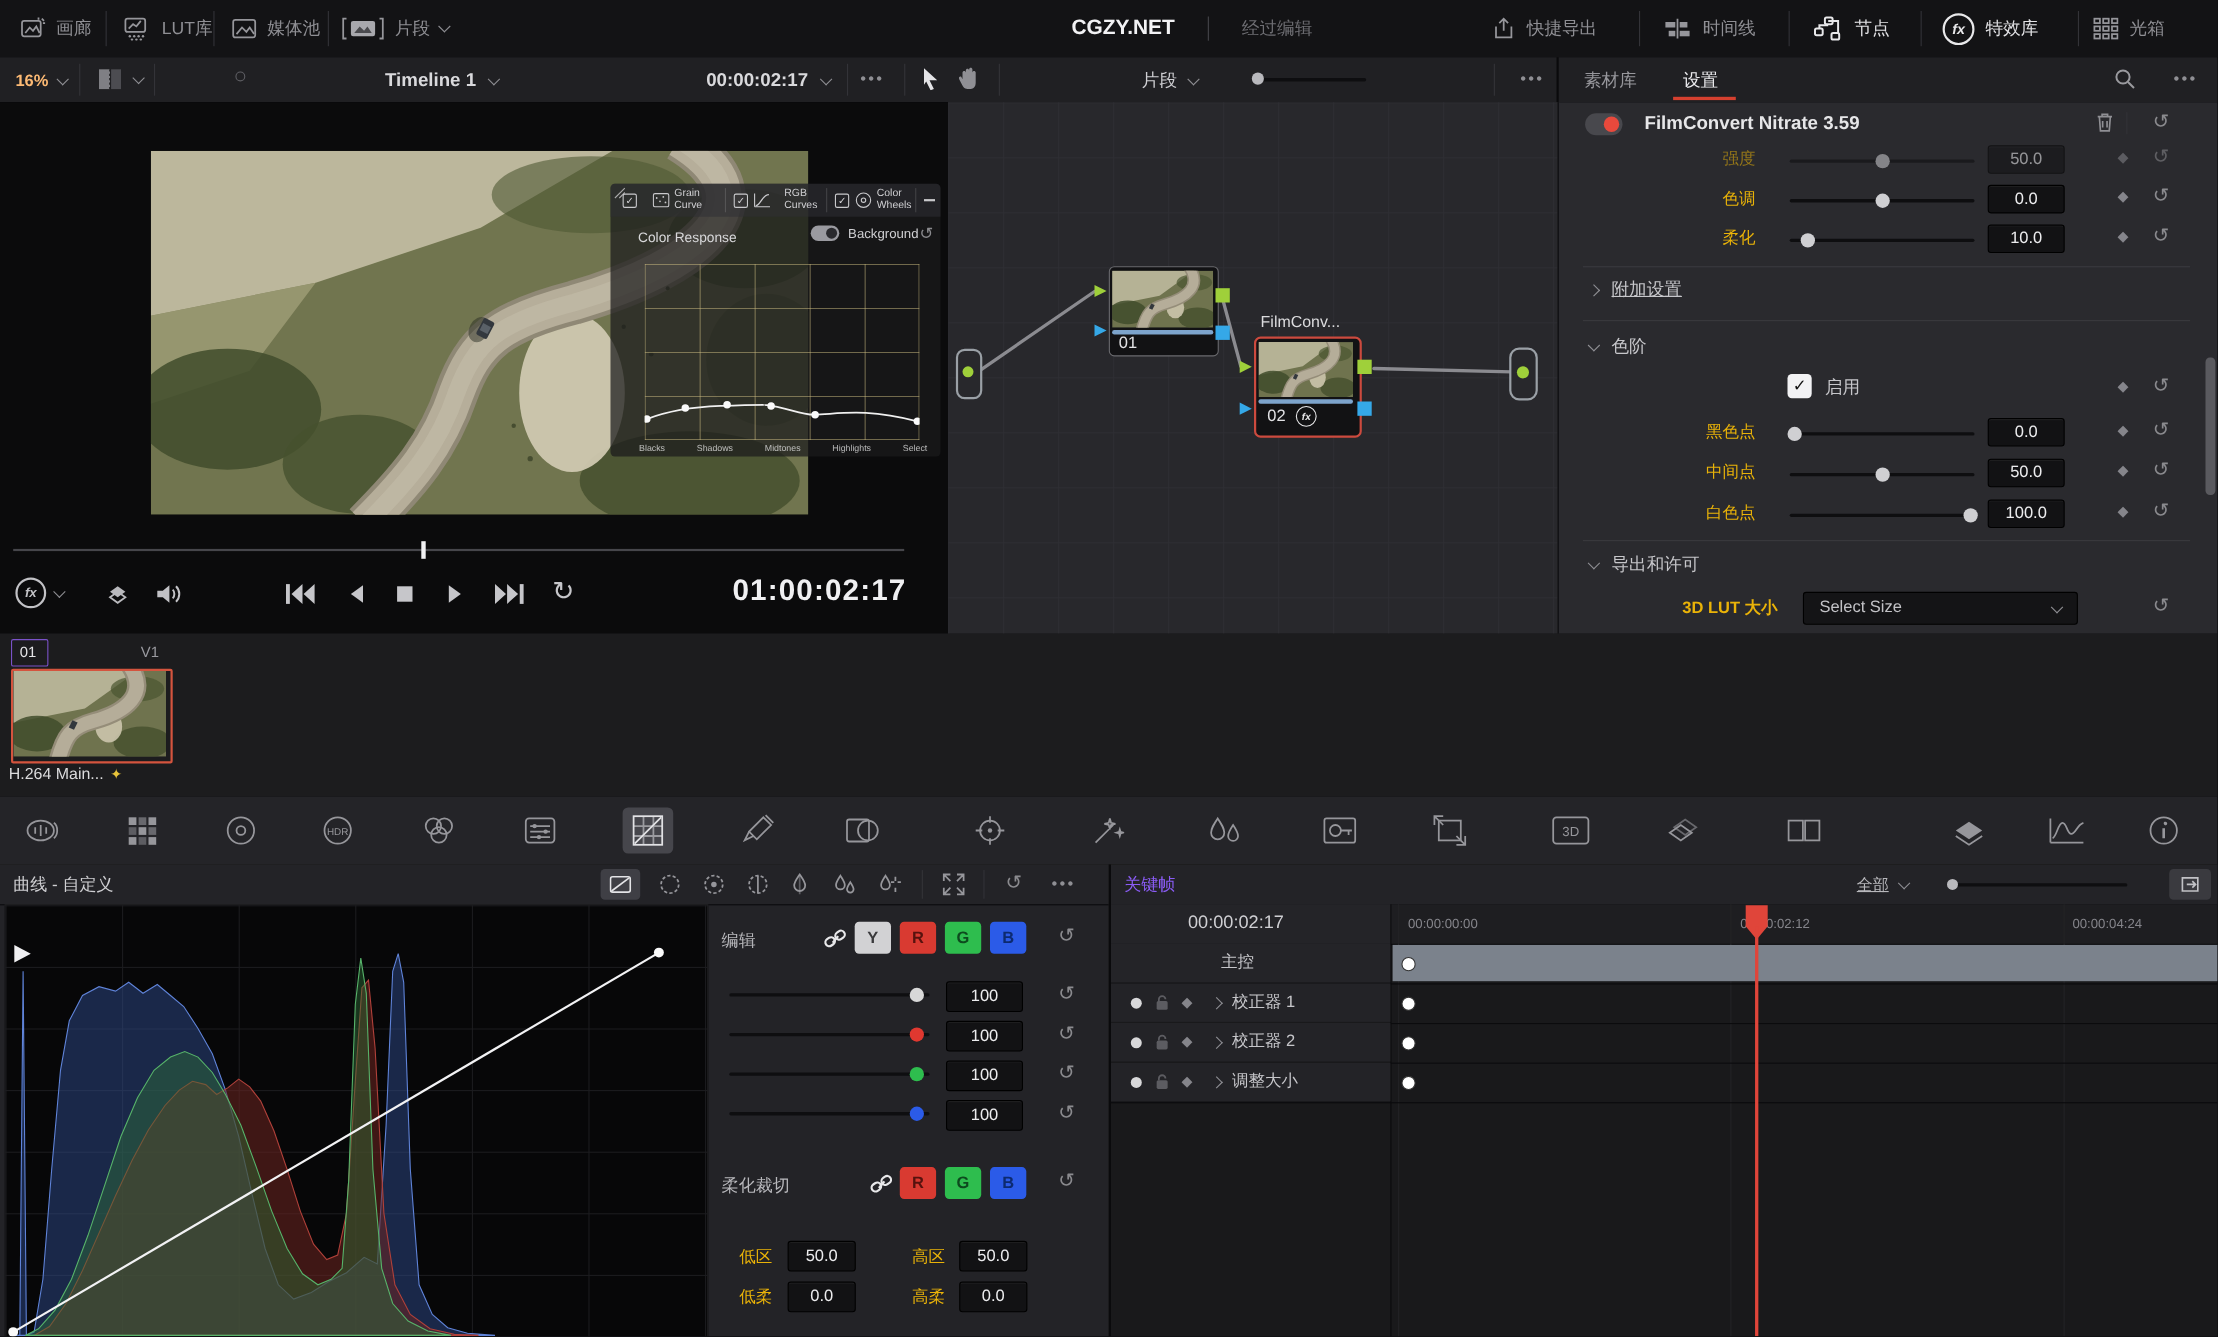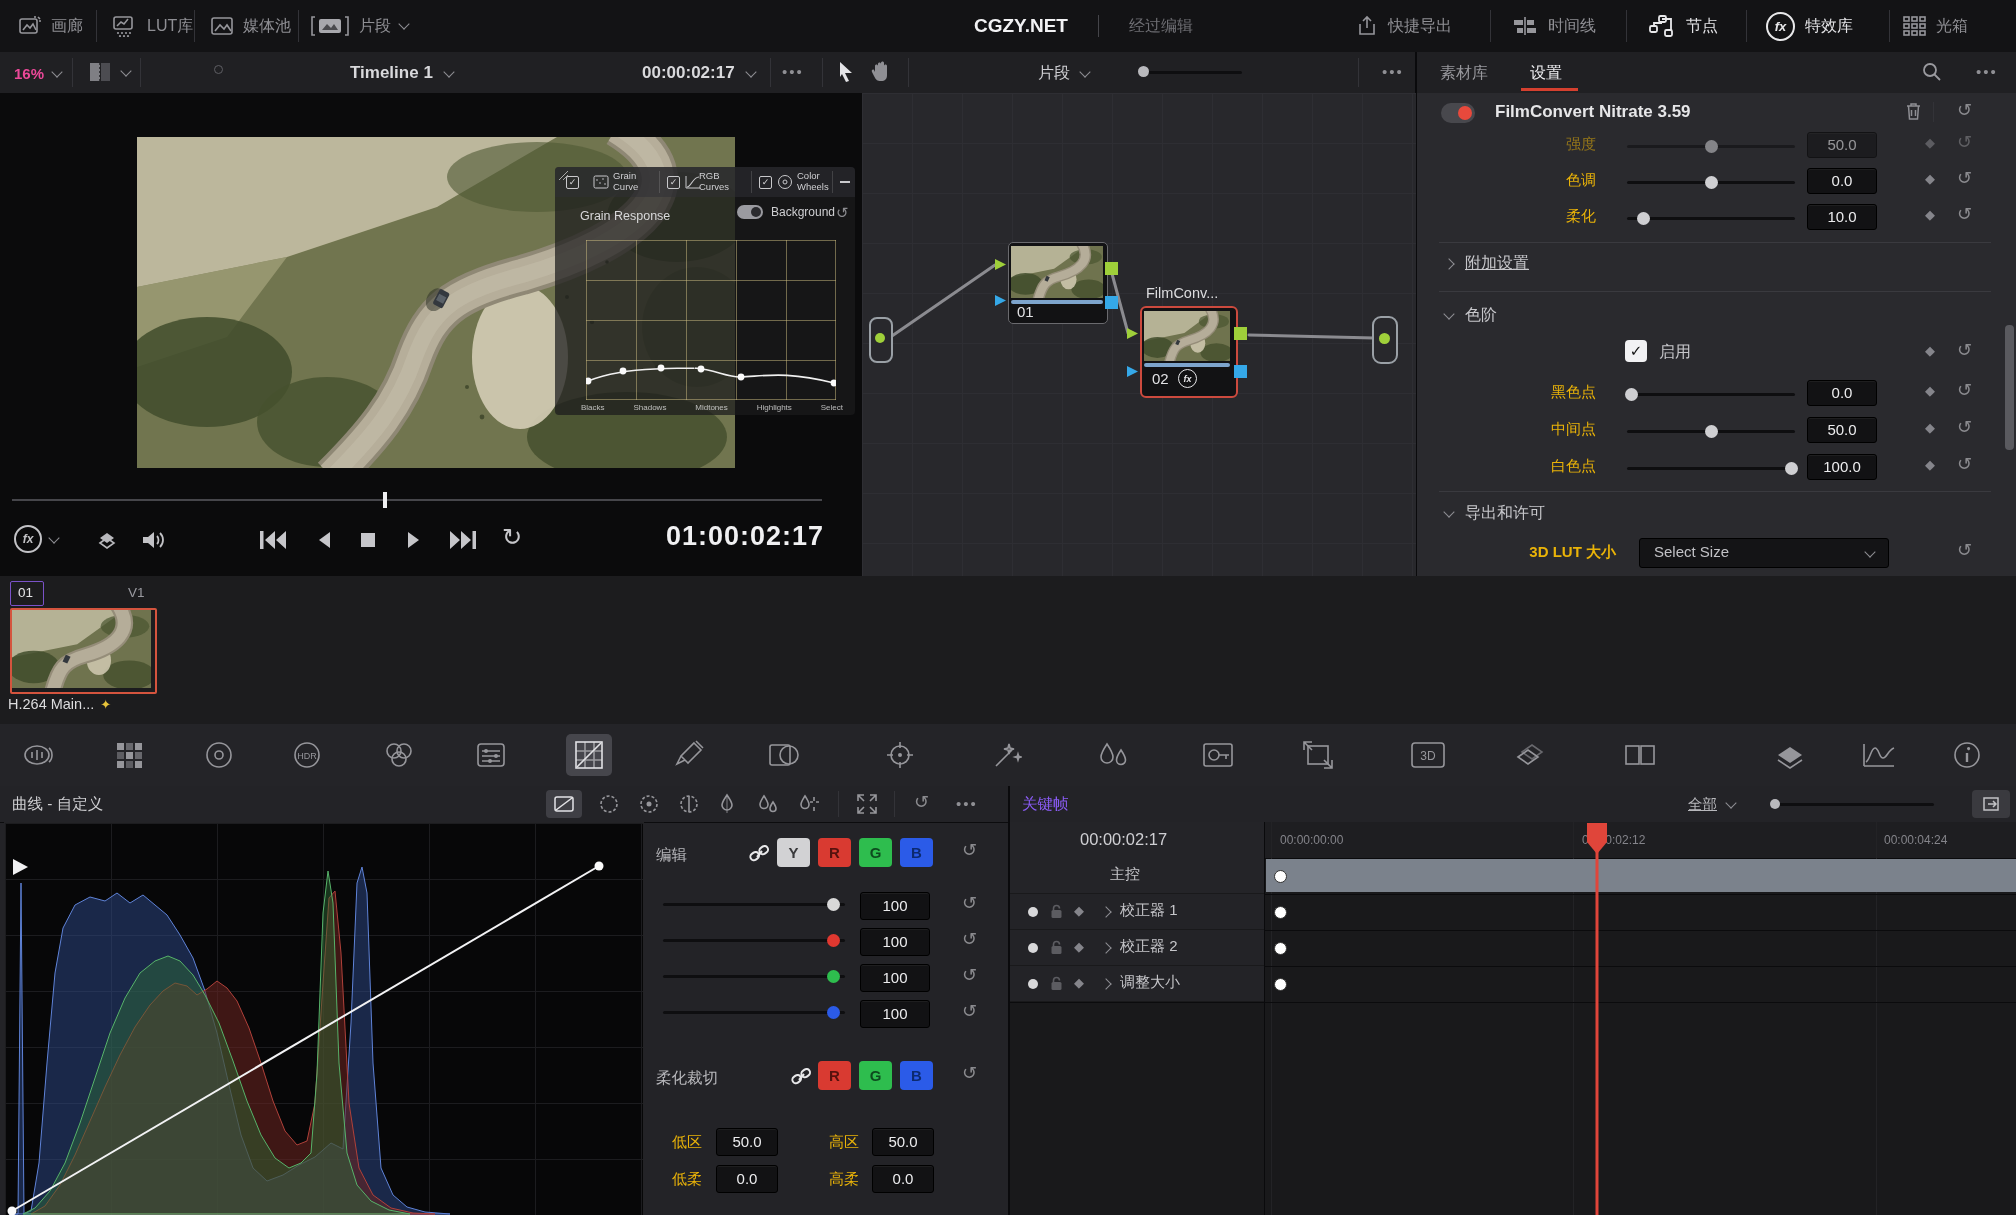--- a/index.html
+++ b/index.html
@@ -159,21 +159,21 @@
   <div class="ab" style="left:0;top:52px;width:2016px;height:41px;background:#202023;border-bottom:1px solid #000;">
     <div class="vdiv" style="left:72px;top:6px;height:29px"></div>
     <div class="vdiv" style="left:140px;top:6px;height:29px"></div>
     <div class="vdiv" style="left:770px;top:6px;height:29px"></div>
     <div class="vdiv" style="left:822px;top:6px;height:29px"></div>
     <div class="vdiv" style="left:908px;top:6px;height:29px"></div>
     <div class="vdiv" style="left:1358px;top:6px;height:29px"></div>
     <div class="ab" style="left:1415px;top:0;width:2px;height:41px;background:#0a0a0c;"></div>
 
     <div class="ab row" style="left:14px;top:9px;height:24px;gap:9px;">
-      <span class="sm" style="color:#ec4899;font-weight:bold;">16%</span>
+      <span class="sm" style="color:#fdba74;font-weight:bold;">16%</span>
       <span class="cv" style="margin-top:-3px"></span>
     </div>
     <div class="ab row" style="left:88px;top:8px;height:24px;gap:10px;">
       <svg width="24" height="22" viewBox="0 0 24 22">
           <rect x="2" y="2" width="10" height="18" fill="#7f7f84"></rect>
           <rect x="13" y="2" width="9" height="18" fill="#4c4c51"></rect>
           <path d="M12 2v18" stroke="#202023" stroke-width="1.5" stroke-dasharray="2 2"></path>
         </svg>
       <span class="cv" style="margin-top:-3px"></span>
     </div>
@@ -265,32 +265,32 @@
               <circle cx="12" cy="9" r="0.8"></circle>
             </g>
           </svg>
         <span class="ab" style="left:58px;top:3px;width:44px;font-size:9.5px;line-height:11px;color:#cfcfd2;">Grain Curve</span>
         <div class="vdiv" style="left:104px;top:4px;height:22px;background:rgba(255,255,255,0.14)"></div>
         <span class="ab" style="left:112px;top:9px;width:11px;height:11px;border:1px solid #c9c9cc;border-radius:2px;color:#d9d9db;font-size:9px;line-height:11px;text-align:center;">✓</span>
         <svg class="ab" width="16" height="14" viewBox="0 0 16 14" style="left:130px;top:8px;">
             <path d="M1 13V1M1 13h14" stroke="#c9c9cc" stroke-width="1"></path>
             <path d="M2 12C6 12 8 2 14 2" stroke="#c9c9cc" stroke-width="1.2" fill="none"></path>
           </svg>
-        <span class="ab" style="left:144px;top:3px;width:44px;font-size:9.5px;line-height:11px;color:#cfcfd2;">RGB Curves</span>
+        <span class="ab" style="left:158px;top:3px;width:44px;font-size:9.5px;line-height:11px;color:#cfcfd2;">RGB Curves</span>
         <div class="vdiv" style="left:196px;top:4px;height:22px;background:rgba(255,255,255,0.14)"></div>
         <span class="ab" style="left:204px;top:9px;width:11px;height:11px;border:1px solid #c9c9cc;border-radius:2px;color:#d9d9db;font-size:9px;line-height:11px;text-align:center;">✓</span>
         <svg class="ab" width="16" height="16" viewBox="0 0 16 16" style="left:222px;top:7px;">
             <circle cx="8" cy="8" r="6.5" fill="none" stroke="#c9c9cc" stroke-width="1"></circle>
             <circle cx="8" cy="8" r="2" fill="none" stroke="#c9c9cc" stroke-width="1"></circle>
           </svg>
         <span class="ab" style="left:242px;top:3px;width:46px;font-size:9.5px;line-height:11px;color:#cfcfd2;">Color Wheels</span>
         <div class="vdiv" style="left:277px;top:4px;height:22px;background:rgba(255,255,255,0.14)"></div>
         <div class="ab" style="left:285px;top:14px;width:10px;height:2px;background:#c9c9cc;"></div>
       </div>
-      <span class="ab" style="left:25px;top:42px;font-size:12.5px;color:#d8d8da;">Grain Response</span>
+      <span class="ab" style="left:25px;top:42px;font-size:12.5px;color:#d8d8da;">Color Response</span>
       <div class="ab row" style="left:182px;top:38px;gap:8px;">
         <span style="width:26px;height:14px;border-radius:7px;background:#9a9aa0;position:relative;display:inline-block;">
             <span style="position:absolute;right:2px;top:2px;width:10px;height:10px;border-radius:50%;background:#2a2a2e;"></span>
           </span>
         <span style="font-size:12px;color:#cfcfd2;">Background</span>
       </div>
       <span class="ab rst" style="left:281px;top:37px;font-size:15px;">↺</span>
 
       <div class="ab" style="left:31px;top:73px;width:250px;height:160px;">
         <svg width="250" height="160" viewBox="0 0 250 160">

